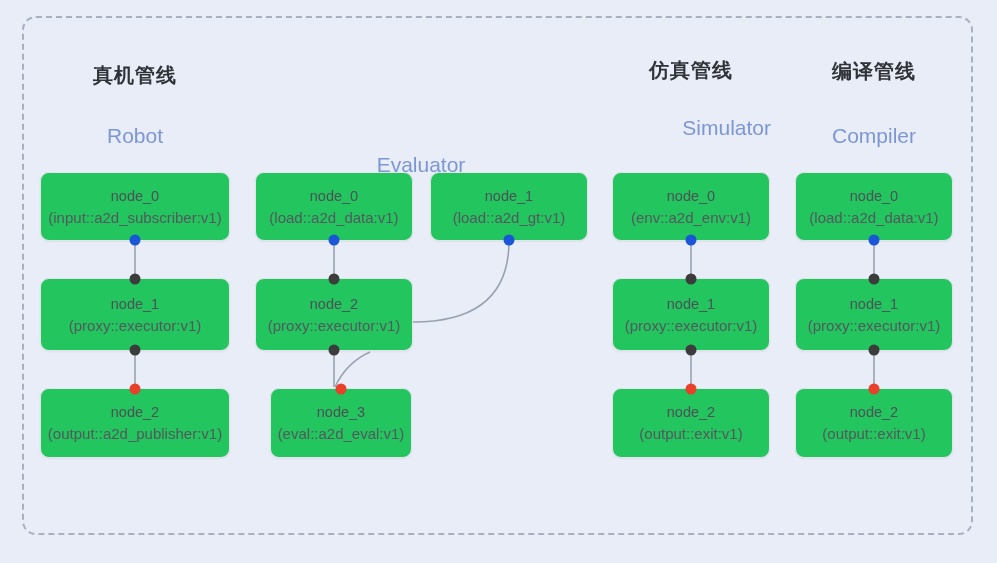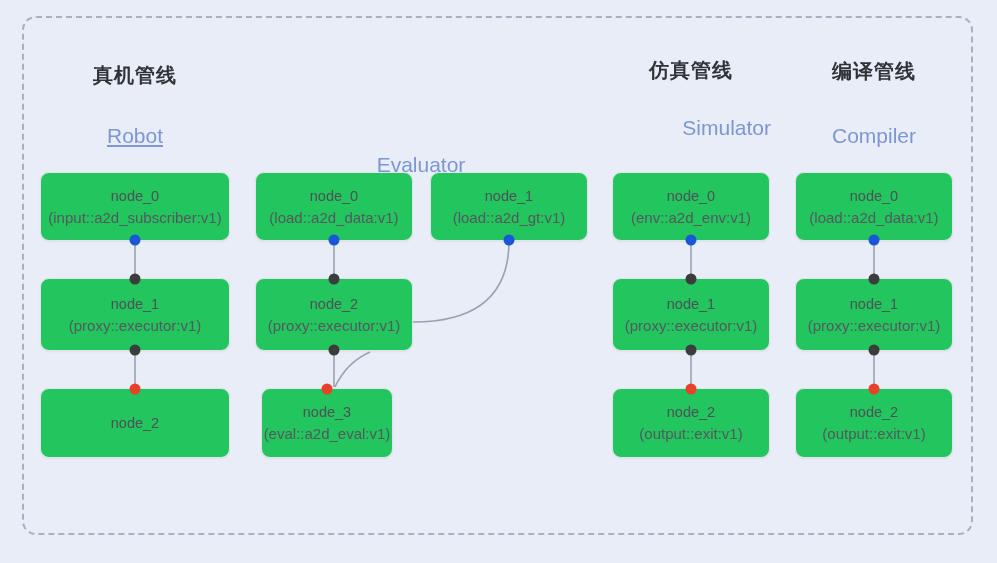--- a/index.html
+++ b/index.html
@@ -105,37 +105,38 @@
     <path d="M370,352 C352,360 342,372 335,387" fill="none" stroke="#9aa2b1" stroke-width="1.6"></path>
 
     <line x1="691" y1="241" x2="691" y2="278" stroke="#9aa2b1" stroke-width="1.6"></line>
     <line x1="691" y1="351" x2="691" y2="387" stroke="#9aa2b1" stroke-width="1.6"></line>
 
     <line x1="874" y1="241" x2="874" y2="278" stroke="#9aa2b1" stroke-width="1.6"></line>
     <line x1="874" y1="351" x2="874" y2="387" stroke="#9aa2b1" stroke-width="1.6"></line>
   </svg>
 
   <div class="col-title-cn" style="left:55px; top:62px; width:160px;">真机管线</div>
-  <div class="col-title-en" style="left:55px; top:124px; width:160px;text-decoration:underline;">Robot</div>
+  <div class="col-title-en" style="left:55px; top:124px; width:160px;">Robot</div>
 
   <div class="node" style="left:40px; top:172px; width:190px; height:69px;">
     <div class="n-name">node_0</div>
     <div class="n-type">(input::a2d_subscriber:v1)</div>
     <div class="port blue" style="left:50%; top:100%;"></div>
   </div>
 
   <div class="node" style="left:40px; top:278px; width:190px; height:73px;">
     <div class="n-name">node_1</div>
     <div class="n-type">(proxy::executor:v1)</div>
     <div class="port black" style="left:50%; top:0%;"></div>
     <div class="port black" style="left:50%; top:100%;"></div>
   </div>
 
   <div class="node" style="left:40px; top:388px; width:190px; height:70px;">
     <div class="n-name">node_2</div>
+    <div class="n-type">(output::a2d_publisher:v1)</div>
     <div class="port red" style="left:50%; top:0%;"></div>
   </div>
 
   <div class="col-title-en" style="left:341px; top:124px; width:160px;margin-top:29px;">Evaluator</div>
 
   <div class="node" style="left:255px; top:172px; width:158px; height:69px;">
     <div class="n-name">node_0</div>
     <div class="n-type">(load::a2d_data:v1)</div>
     <div class="port blue" style="left:50%; top:100%;"></div>
   </div>
@@ -146,21 +147,21 @@
     <div class="port blue" style="left:50%; top:100%;"></div>
   </div>
 
   <div class="node" style="left:255px; top:278px; width:158px; height:73px;">
     <div class="n-name">node_2</div>
     <div class="n-type">(proxy::executor:v1)</div>
     <div class="port black" style="left:50%; top:0%;"></div>
     <div class="port black" style="left:50%; top:100%;"></div>
   </div>
 
-  <div class="node" style="left:261px; top:388px; width:132px; height:70px;">
+  <div class="node" style="left:270px; top:388px; width:142px; height:70px;">
     <div class="n-name">node_3</div>
     <div class="n-type">(eval::a2d_eval:v1)</div>
     <div class="port red" style="left:50%; top:0%;"></div>
   </div>
 
   <div class="col-title-cn" style="left:611px; top:49px; width:160px;margin-top:8px;">仿真管线</div>
   <div class="col-title-en" style="left:611px; top:116px; width:160px;text-align:right;">Simulator</div>
 
   <div class="node" style="left:612px; top:172px; width:158px; height:69px;">
     <div class="n-name">node_0</div>

